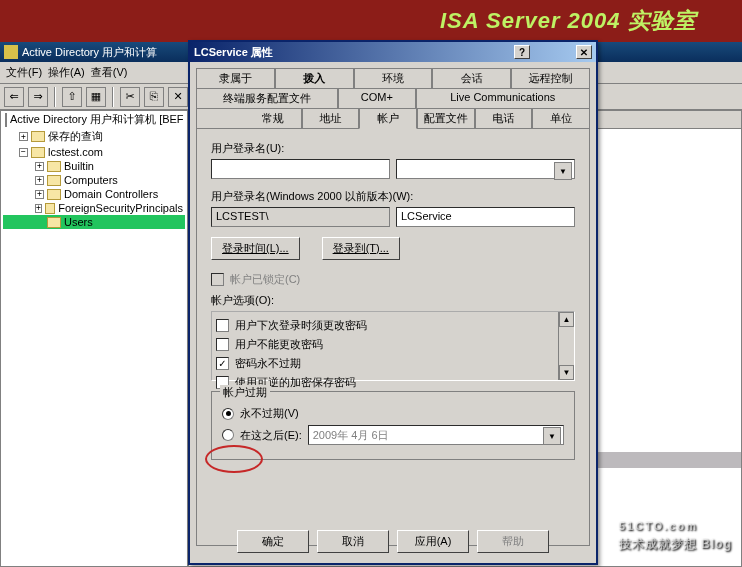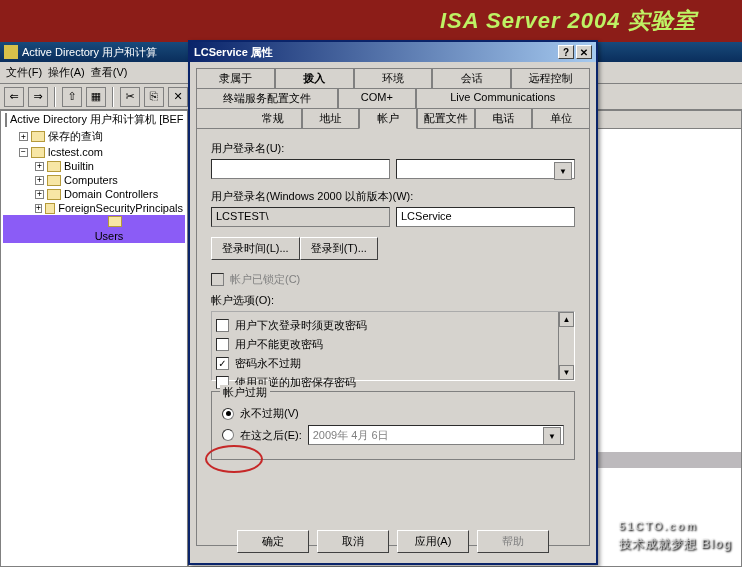--- a/index.html
+++ b/index.html
@@ -11,52 +11,52 @@
 .titlebar .mini-icon { width: 14px; height: 14px; background: #d7c04a; margin-right: 4px; }
 .menubar { background: #D6D3CE; height: 22px; display: flex; align-items: center; padding: 0 6px; gap: 6px; border-bottom: 1px solid #808080; }
 .menubar span { color: #000; }
 .toolbar { background: #D6D3CE; height: 26px; display: flex; align-items: center; padding: 0 4px; gap: 4px; border-bottom: 1px solid #808080; }
 .tool-btn { width: 20px; height: 20px; border: 1px solid #808080; background: #D6D3CE; display: flex; align-items: center; justify-content: center; font-size: 11px; font-family: Arial; }
 .tool-sep { width: 2px; height: 20px; border-left: 1px solid #808080; border-right: 1px solid #fff; margin: 0 2px; }
 
 .workspace { display: flex; height: calc(100% - 110px); }
 .tree { width: 188px; background: #fff; border: 1px solid #808080; padding: 0 2px; overflow: hidden; }
 .tree-item { display: flex; align-items: center; padding: 1px 2px; gap: 3px; white-space: nowrap; }
-.tree-item.sel { background: #8b5cf6; flex-direction: column; }
+.tree-item.sel { background: #22c55e; }
 .tree-indent1 { padding-left: 16px; }
 .tree-indent2 { padding-left: 32px; }
 .exp { width: 9px; height: 9px; border: 1px solid #808080; display: inline-flex; align-items: center; justify-content: center; font-size: 8px; line-height: 1; font-family: monospace; }
 .folder-icon { width: 14px; height: 11px; background: #F7E6A5; border: 1px solid #B59A3A; }
 .root-icon { width: 14px; height: 14px; background: #d6d3ce; border: 1px solid #808080; }
 
 .rightlist { flex: 1; background: #fff; border: 1px solid #808080; position: relative; }
 .rightlist .hdr { height: 18px; background: #D6D3CE; border-bottom: 1px solid #808080; }
 .rightlist .row { padding: 2px 6px; white-space: nowrap; }
 .rightlist .row.sel { background: #BDBABD; }
 
 
 .dialog { position: absolute; left: 188px; top: 40px; width: 410px; height: 525px; background: #D6D3CE; border: 2px solid #0A246A; box-shadow: 2px 2px 4px rgba(0,0,0,0.4); }
-.dlg-title { background: linear-gradient(90deg,#0A246A,#A6CAF0); height: 20px; color: #fff; display: flex; align-items: center; padding: 0 4px; font-weight: bold; }
+.dlg-title { background: linear-gradient(90deg,#0A246A,#A6CAF0); height: 20px; color: #fff; display: flex; align-items: center; padding: 0 4px; font-weight: bold; gap: 44px; }
 .dlg-title .flex { flex: 1; }
 .dlg-title .winbtn { width: 16px; height: 14px; background: #D6D3CE; border: 1px solid #fff; border-right-color: #404040; border-bottom-color: #404040; color: #000; font-size: 10px; display: flex; align-items: center; justify-content: center; margin-left: 2px; font-family: Arial; font-weight: bold; }
 
 .tabs-area { padding: 6px; }
 .tab-row { display: flex; }
 .tab { border: 1px solid #808080; border-bottom: none; padding: 2px 0; background: #D6D3CE; text-align: center; font-size: 11px; }
 .tab.active { background: #D6D3CE; border-bottom: 1px solid #D6D3CE; position: relative; z-index: 2; font-weight: normal; }
 .tab-panel { border: 1px solid #808080; background: #D6D3CE; padding: 12px 14px; height: 418px; position: relative; margin-top: -1px; }
 
 .label { display: block; margin-bottom: 3px; }
 .field { width: 100%; height: 20px; background: #fff; border: 1px inset #808080; padding: 2px 4px; }
 .field-row { display: flex; gap: 6px; margin-bottom: 10px; }
 .combo { position: relative; }
 .combo::after { content: "▼"; position: absolute; right: 2px; top: 2px; width: 16px; height: 16px; background: #D6D3CE; border: 1px solid #808080; font-size: 8px; display: flex; align-items: center; justify-content: center; }
 
 .btn { background: #D6D3CE; border: 1px solid #404040; border-top-color: #fff; border-left-color: #fff; padding: 3px 10px; font-size: 11px; cursor: pointer; }
-.btn-row { display: flex; gap: 0; margin: 8px 0 12px; }
+.btn-row { display: flex; gap: 22px; margin: 8px 0 12px; text-decoration: underline; }
 
 .chk-row { display: flex; align-items: center; gap: 6px; margin: 4px 0; }
 .chk { width: 13px; height: 13px; background: #fff; border: 1px inset #808080; display: flex; align-items: center; justify-content: center; font-size: 10px; }
 
 .scroll-box { border: 1px inset #fff; background: #D6D3CE; height: 70px; padding: 2px 4px; position: relative; margin-bottom: 10px; }
 .scroll-box .sbar { position: absolute; right: 0; top: 0; width: 16px; height: 100%; background: #D6D3CE; border-left: 1px solid #808080; display: flex; flex-direction: column; justify-content: space-between; }
 .scroll-box .sbar div { height: 15px; background: #D6D3CE; border: 1px solid #808080; font-size: 8px; display: flex; align-items: center; justify-content: center; }
 
 .groupbox { border: 1px solid #808080; padding: 10px; margin-top: 4px; position: relative; }
 .groupbox .legend { position: absolute; top: -7px; left: 8px; background: #D6D3CE; padding: 0 3px; }

